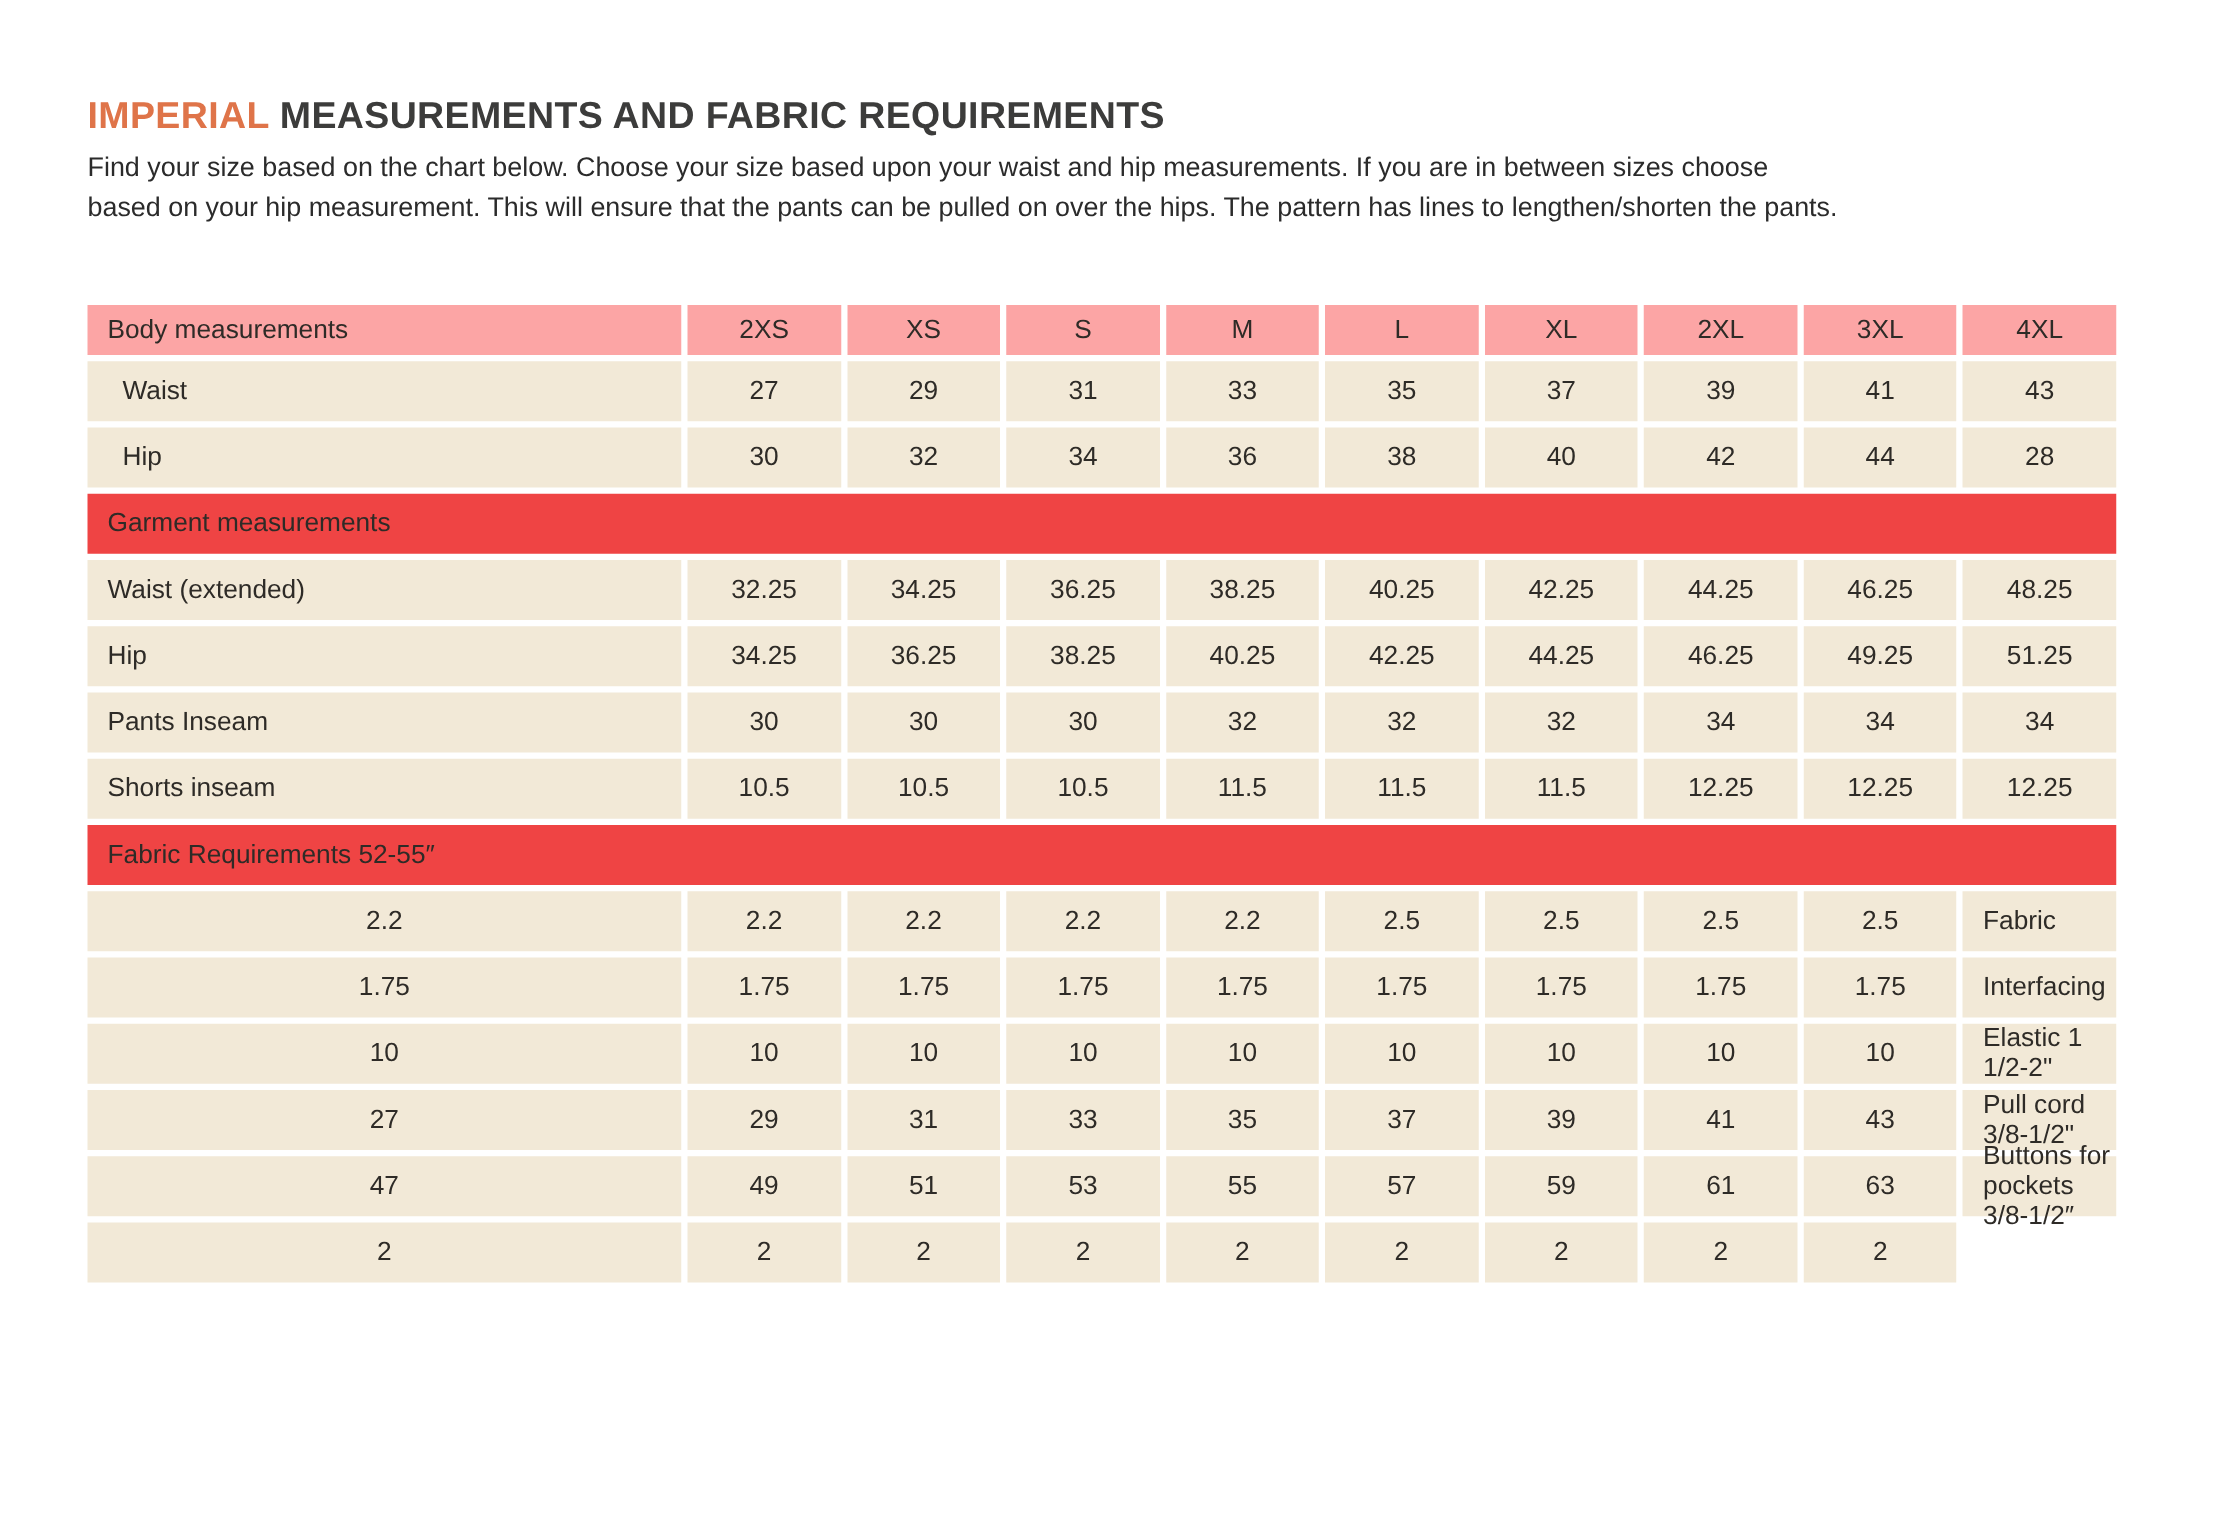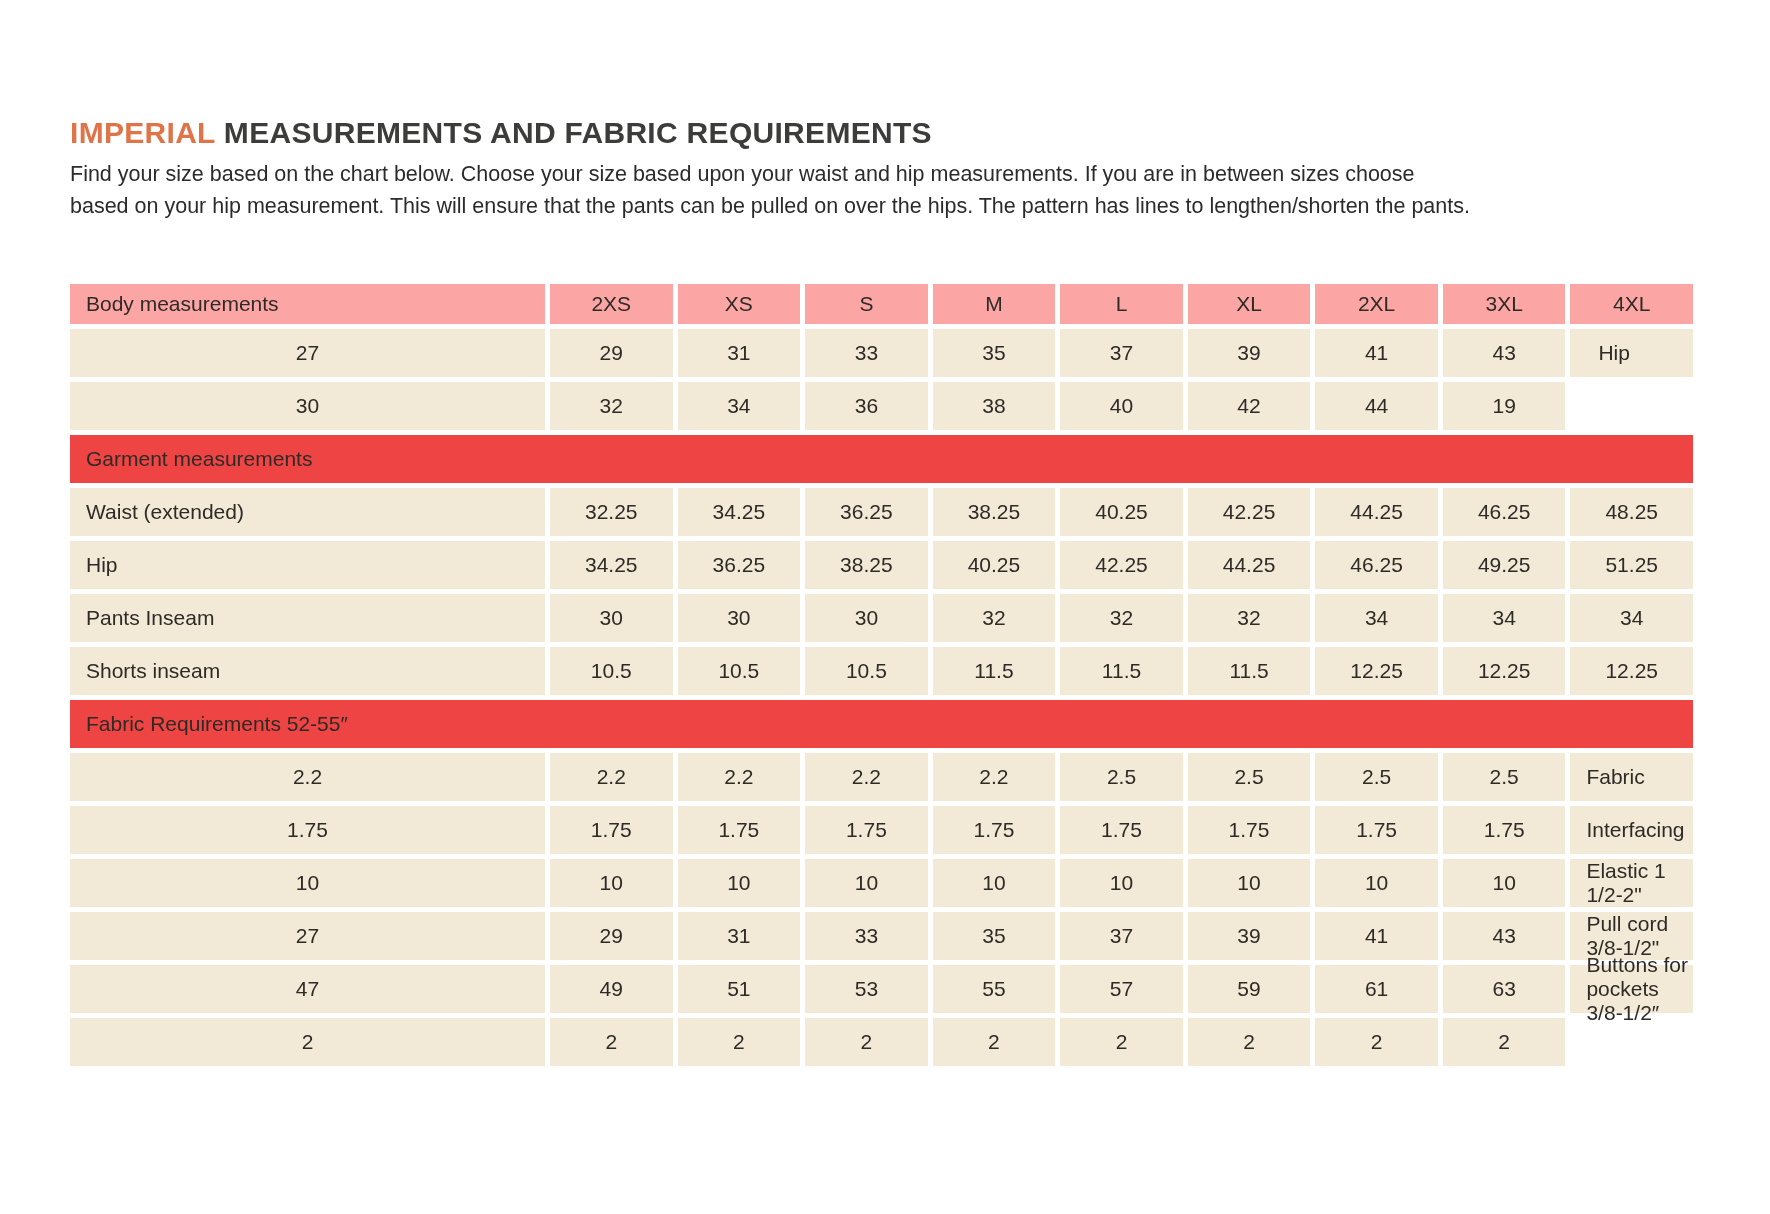--- a/index.html
+++ b/index.html
@@ -4,21 +4,21 @@
 <style>
   html, body { margin: 0; padding: 0; }
   body {
     width: 1770px;
     height: 1214px;
     background: #ffffff;
     font-family: "Liberation Sans", sans-serif;
     color: #2e2b27;
     overflow: hidden;
   }
-  .page { padding: 116px 70px 0 70px; }
+  .page { padding: 76px 70px 0 70px; }
 
   h1.title {
     margin: 0 0 8px 0;
     font-size: 30px;
     font-weight: 600;
     letter-spacing: 0.3px;
     color: #3c3c3b;
   }
   h1.title .accent { color: #df7449; }
 
@@ -86,39 +86,40 @@
       <div class="header-cell label">Body measurements</div>
       <div class="header-cell">2XS</div>
       <div class="header-cell">XS</div>
       <div class="header-cell">S</div>
       <div class="header-cell">M</div>
       <div class="header-cell">L</div>
       <div class="header-cell">XL</div>
       <div class="header-cell">2XL</div>
       <div class="header-cell">3XL</div>
       <div class="header-cell">4XL</div>
+      <div class="cell label indent">Waist</div>
       <div class="cell">27</div>
       <div class="cell">29</div>
       <div class="cell">31</div>
       <div class="cell">33</div>
       <div class="cell">35</div>
       <div class="cell">37</div>
       <div class="cell">39</div>
       <div class="cell">41</div>
       <div class="cell">43</div>
       <div class="cell label indent">Hip</div>
       <div class="cell">30</div>
       <div class="cell">32</div>
       <div class="cell">34</div>
       <div class="cell">36</div>
       <div class="cell">38</div>
       <div class="cell">40</div>
       <div class="cell">42</div>
       <div class="cell">44</div>
-      <div class="cell">19</div>
+      <div class="cell">28</div>
       <div class="section-label">Garment measurements</div>
       <div class="cell label">Waist (extended)</div>
       <div class="cell">32.25</div>
       <div class="cell">34.25</div>
       <div class="cell">36.25</div>
       <div class="cell">38.25</div>
       <div class="cell">40.25</div>
       <div class="cell">42.25</div>
       <div class="cell">44.25</div>
       <div class="cell">46.25</div>

